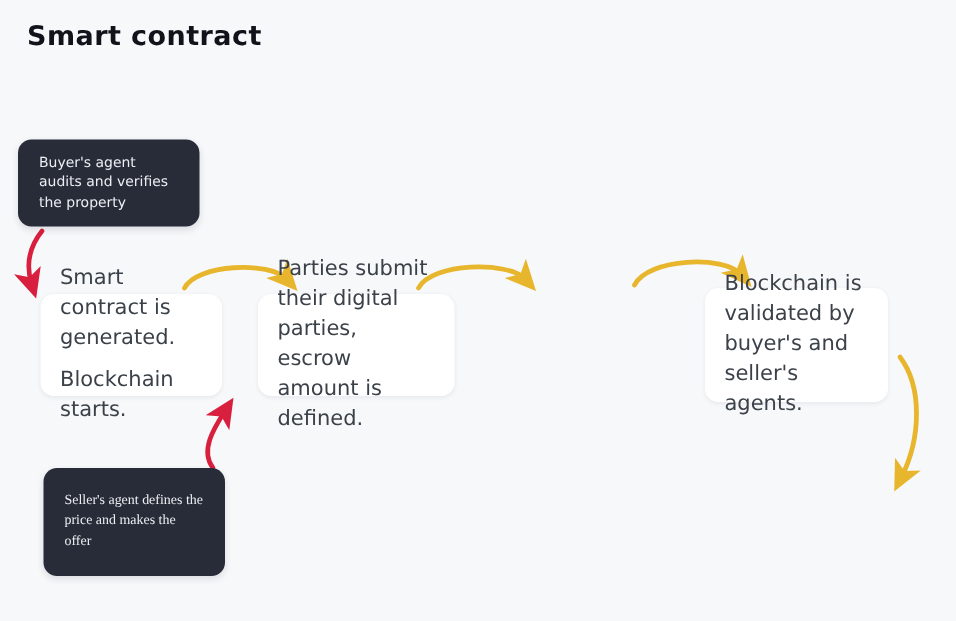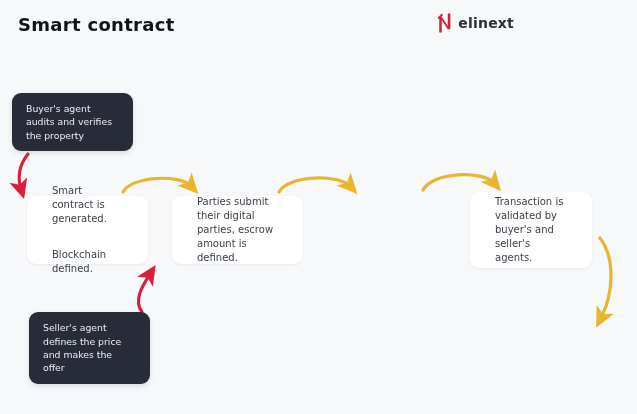--- a/index.html
+++ b/index.html
@@ -56,22 +56,22 @@
     background: #ffffff;
     border-radius: 9px;
     box-shadow: 0 1px 3px rgba(30,40,60,0.07);
     box-sizing: border-box;
     display: flex;
     flex-direction: column;
     justify-content: center;
     padding: 10px 13px;
   }
   .card p {
-    margin: 12px;
-    font-size: 10px;
+    margin: 0;
+    font-size: 14px;
     line-height: 1.42;
     color: #3b4149;
   }
   .card p + p { margin-top: 9px; }
 
   .dark-card {
     position: absolute;
     background: #272c38;
     border-radius: 9px;
     box-sizing: border-box;
@@ -89,45 +89,38 @@
   }
 
   
   #card-1 { left: 27px;  top: 196px; width: 121px; height: 68px; }
   #card-2 { left: 172px; top: 196px; width: 131px; height: 68px; align-items: center; }
   #card-3 { left: 330px; top: 196px; width: 116px; height: 68px; }
   #card-4 { left: 470px; top: 192px; width: 122px; height: 76px; }
   #card-5 { left: 470px; top: 292px; width: 122px; height: 68px; }
 
   #dark-1 { left: 12px;  top: 93px;  width: 121px; height: 58px; }
-  #dark-2 { left: 29px;  top: 312px; width: 121px; height: 72px; }
+  #dark-2 { left: 29px;  top: 312px; width: 121px; height: 72px; font-family: Liberation Serif, serif; }
 
   
   .arrow-layer {
     position: absolute;
     left: 0; top: 0;
     width: 637px;
     height: 414px;
     pointer-events: none;
   }
 </style>
 </head>
 <body>
 
 <div id="stage">
 
   <div class="page-title">Smart contract</div>
 
-  <div class="brand">
-    <svg class="brand-mark" viewBox="0 0 16 22">
-      <path d="M2.2 21.4 L2.2 4.0 L5.0 4.0 L11.6 14.2 L11.6 0.6 L14.4 0.6 L14.4 18.0 L11.6 18.0 L5.0 7.8 L5.0 21.4 Z" fill="#d62037"></path>
-      <path d="M0.4 5.2 L5.0 0.6 L6.4 2.2 L1.8 6.8 Z" fill="#d62037"></path>
-    </svg>
-    <span class="brand-name">elinext</span>
-  </div>
 
   <svg class="arrow-layer" viewBox="0 0 637 414">
     <defs>
       <marker id="yhead" markerWidth="7" markerHeight="7" refX="3.0" refY="3.0" orient="auto">
         <path d="M0,0 L6.4,3 L0,6 L1.6,3 Z" fill="#e8b62c"></path>
       </marker>
       <marker id="rhead" markerWidth="7" markerHeight="7" refX="3.0" refY="3.0" orient="auto">
         <path d="M0,0 L6.4,3 L0,6 L1.6,3 Z" fill="#d81f3e"></path>
       </marker>
     </defs>
@@ -160,26 +153,26 @@
   <div class="dark-card" id="dark-1">
     <p>Buyer's agent audits and verifies the property</p>
   </div>
 
   <div class="dark-card" id="dark-2">
     <p>Seller's agent defines the price and makes the offer</p>
   </div>
 
   <div class="card" id="card-1">
     <p>Smart contract is generated.</p>
-    <p>Blockchain defined.</p>
+    <p>Blockchain starts.</p>
   </div>
 
   <div class="card" id="card-2">
     <p>Parties submit their digital parties, escrow amount is defined.</p>
   </div>
 
 
   <div class="card" id="card-4">
-    <p>Transaction is validated by buyer's and seller's agents.</p>
+    <p>Blockchain is validated by buyer's and seller's agents.</p>
   </div>
 
 
 </div>
 
 </body></html>

